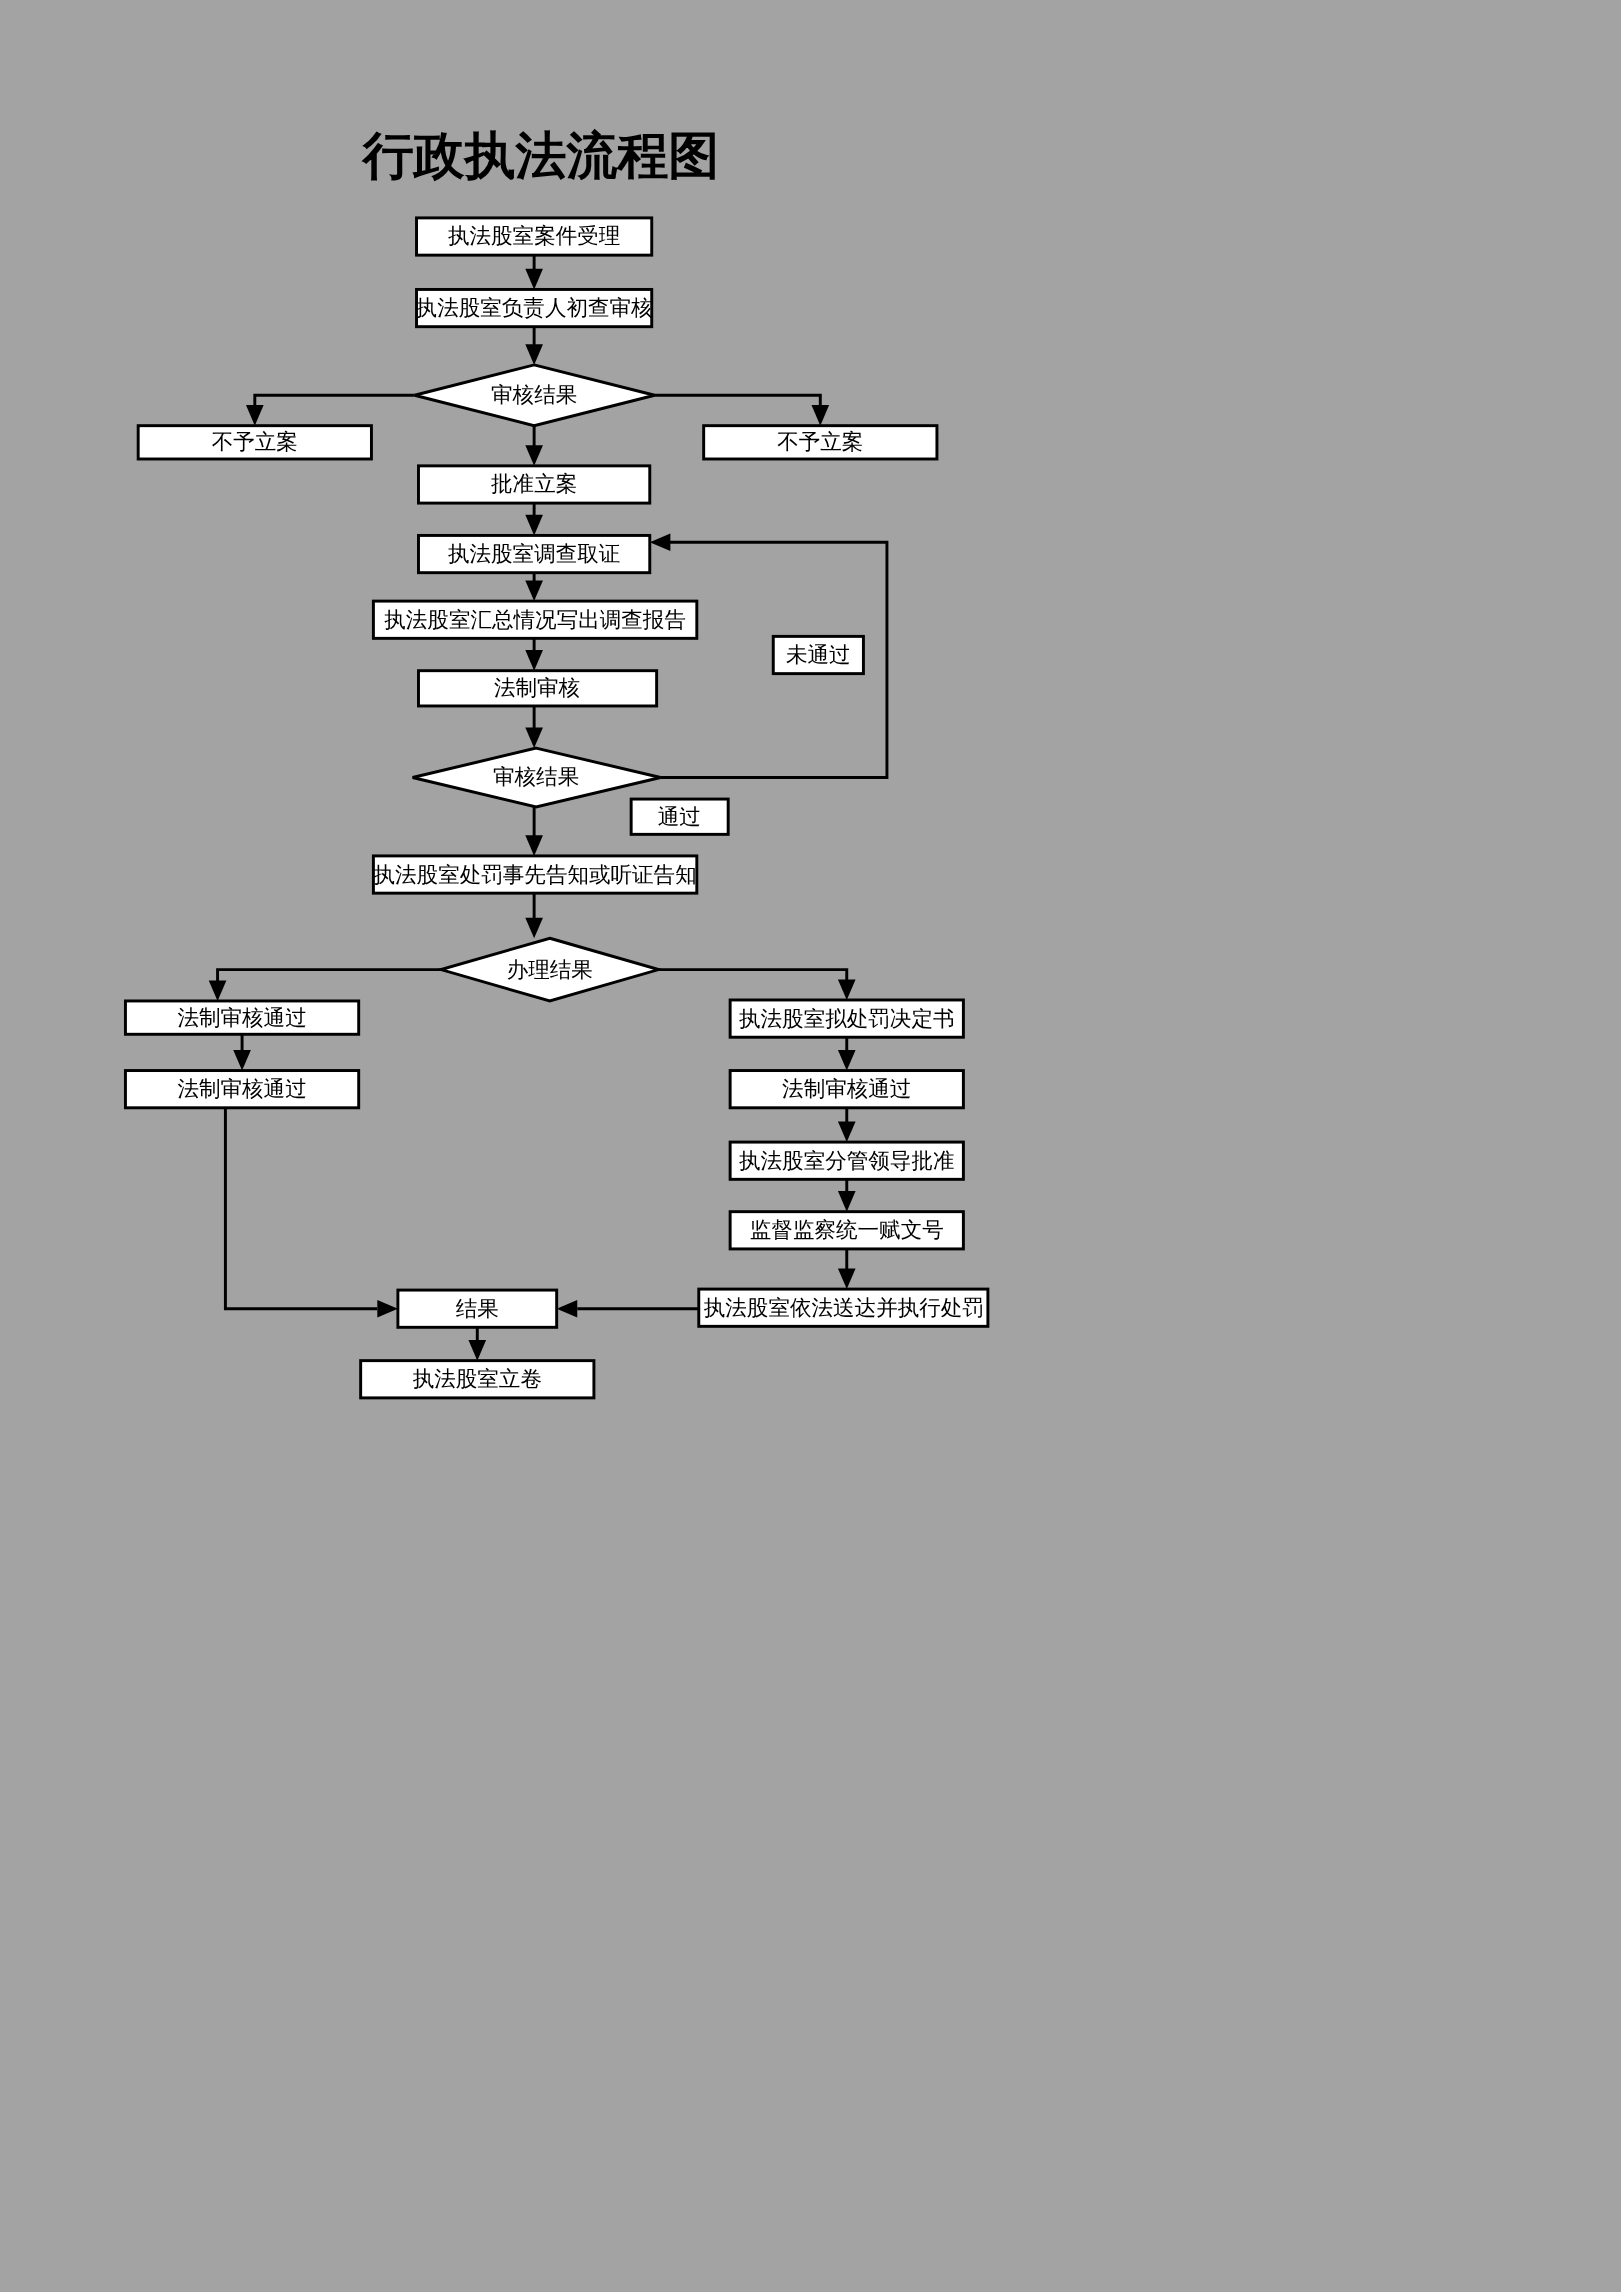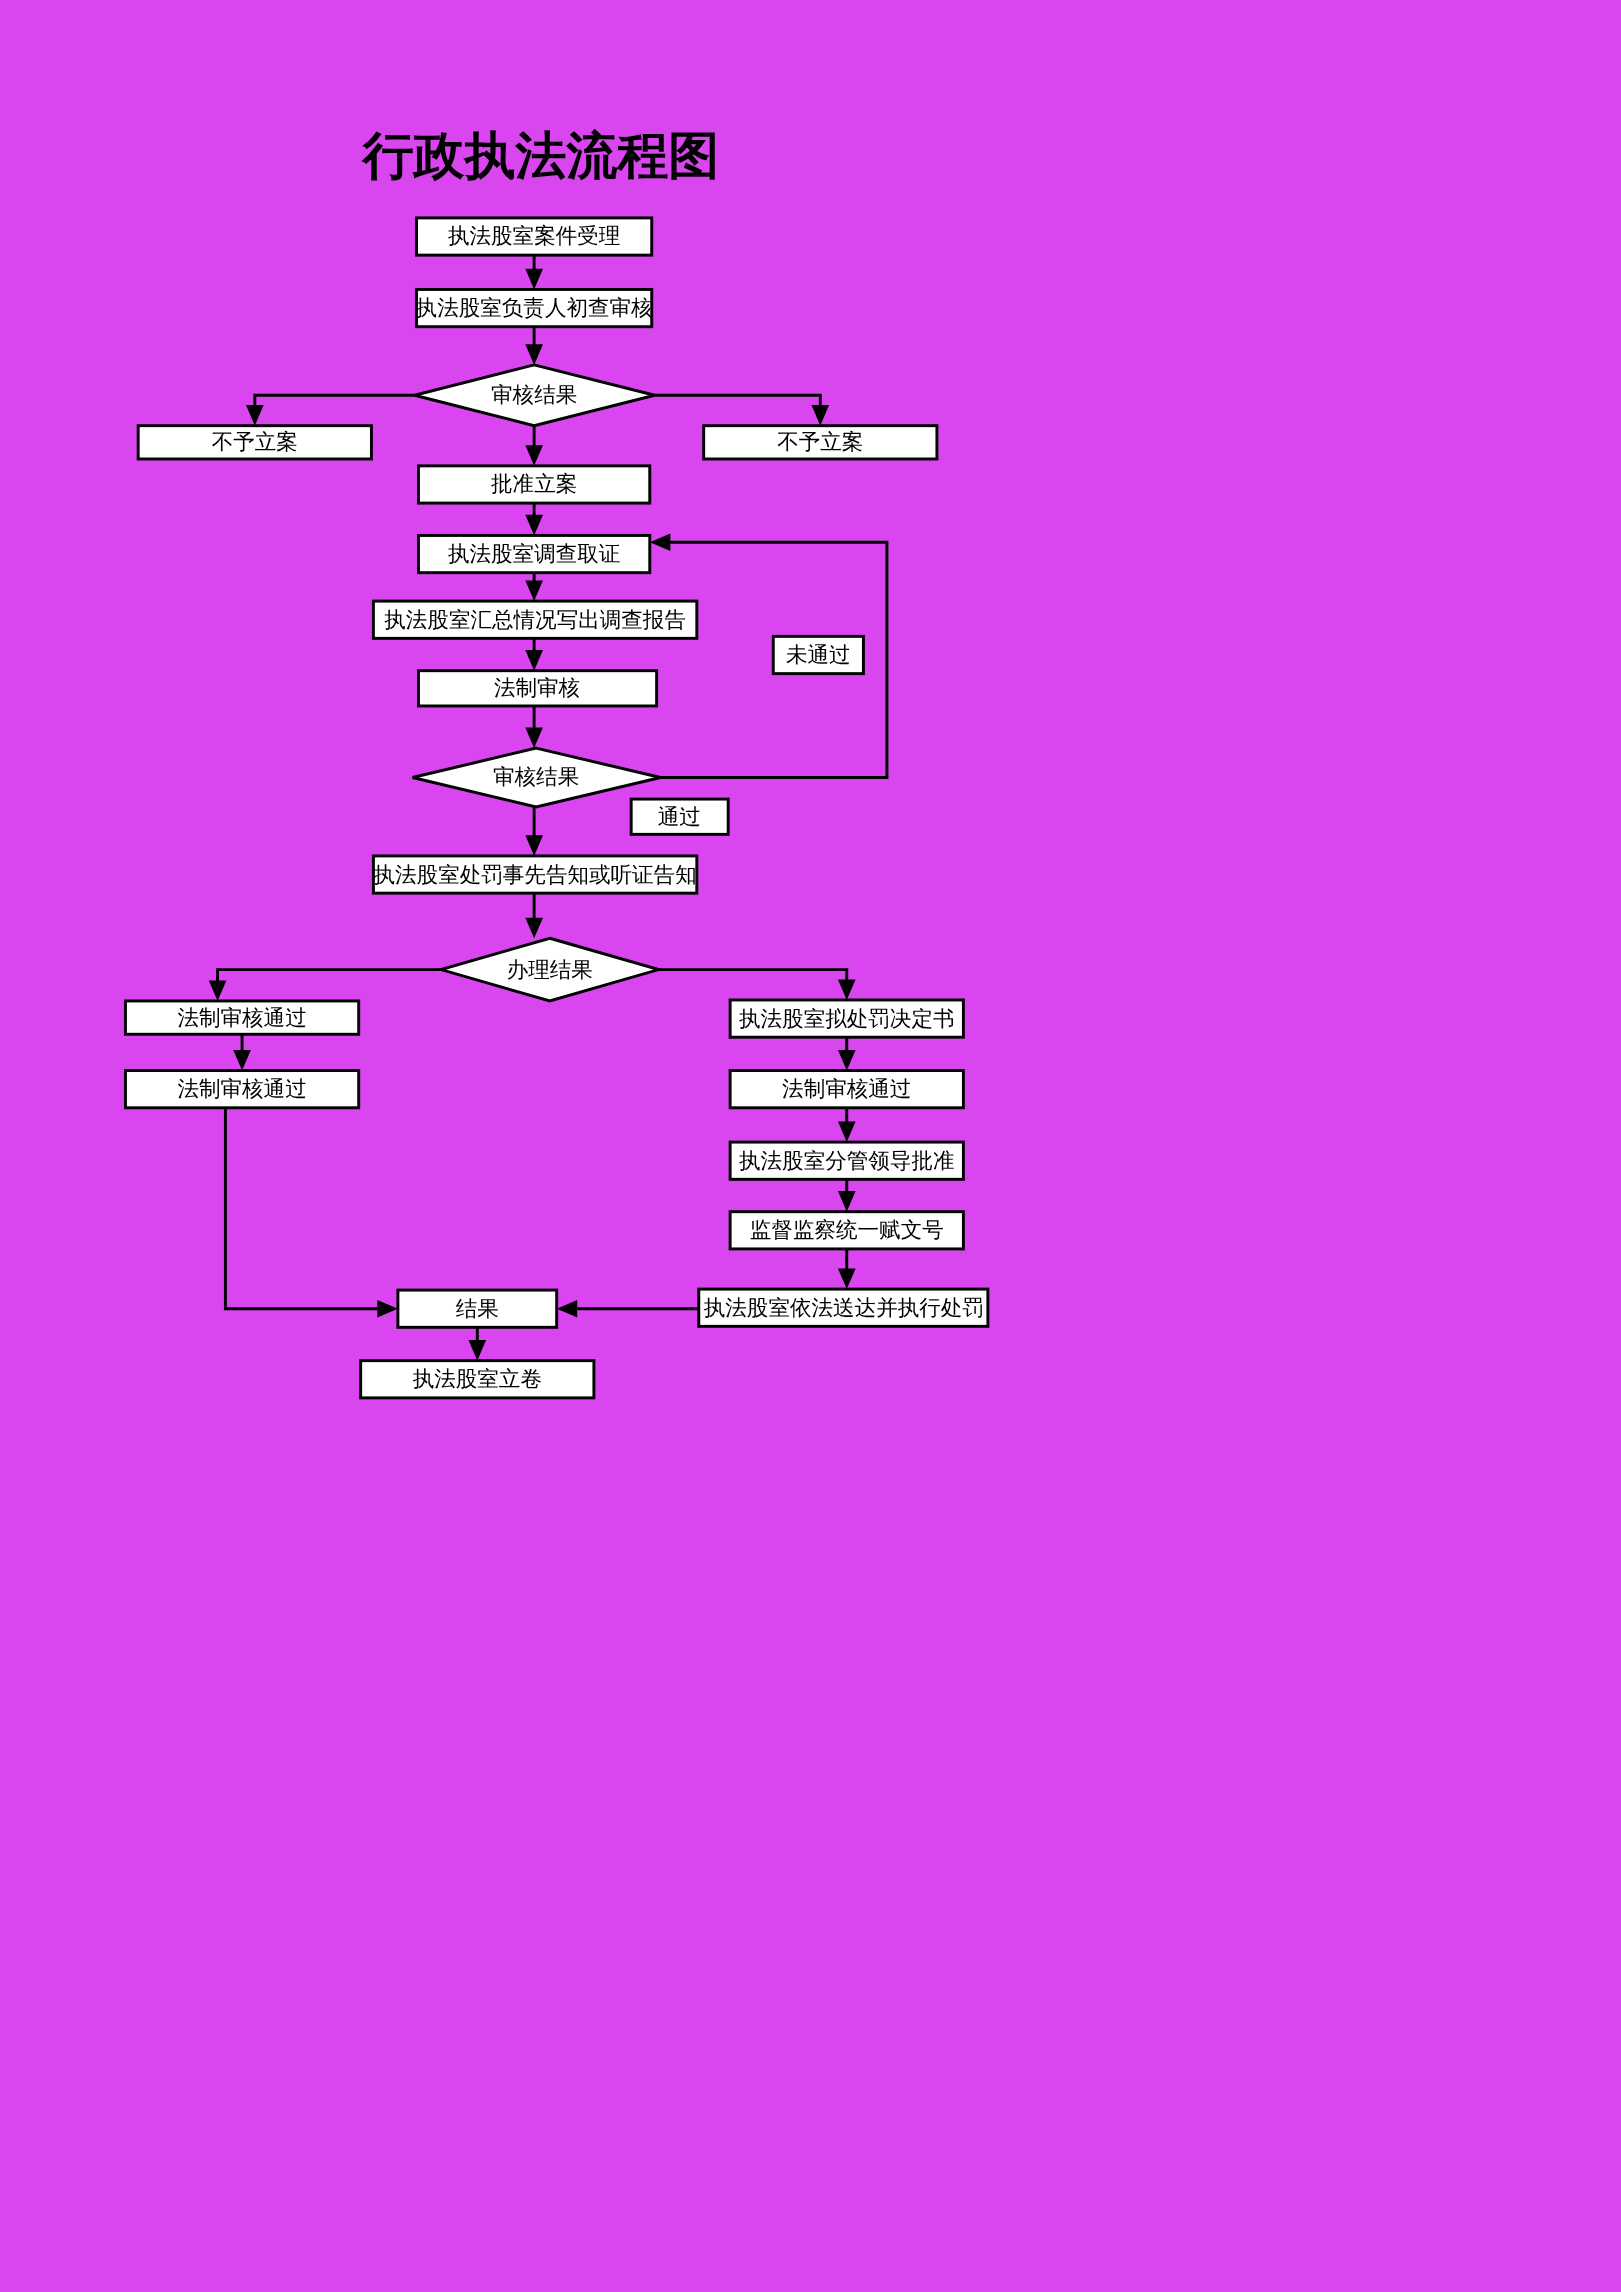--- a/index.html
+++ b/index.html
@@ -11,21 +11,21 @@
   body {
     width: 1621px;
     height: 2293px;
     font-family: "DejaVu Sans", "Liberation Sans", sans-serif;
     overflow: hidden;
   }
   #flow-root {
     position: relative;
     width: 1621px;
     height: 2293px;
-    background: #d946ef;
+    background: #a3a3a3;
   }
   svg.flow-canvas {
     position: absolute;
     left: 0;
     top: 0;
     width: 1621px;
     height: 2293px;
     display: block;
   }
   .node-box {

